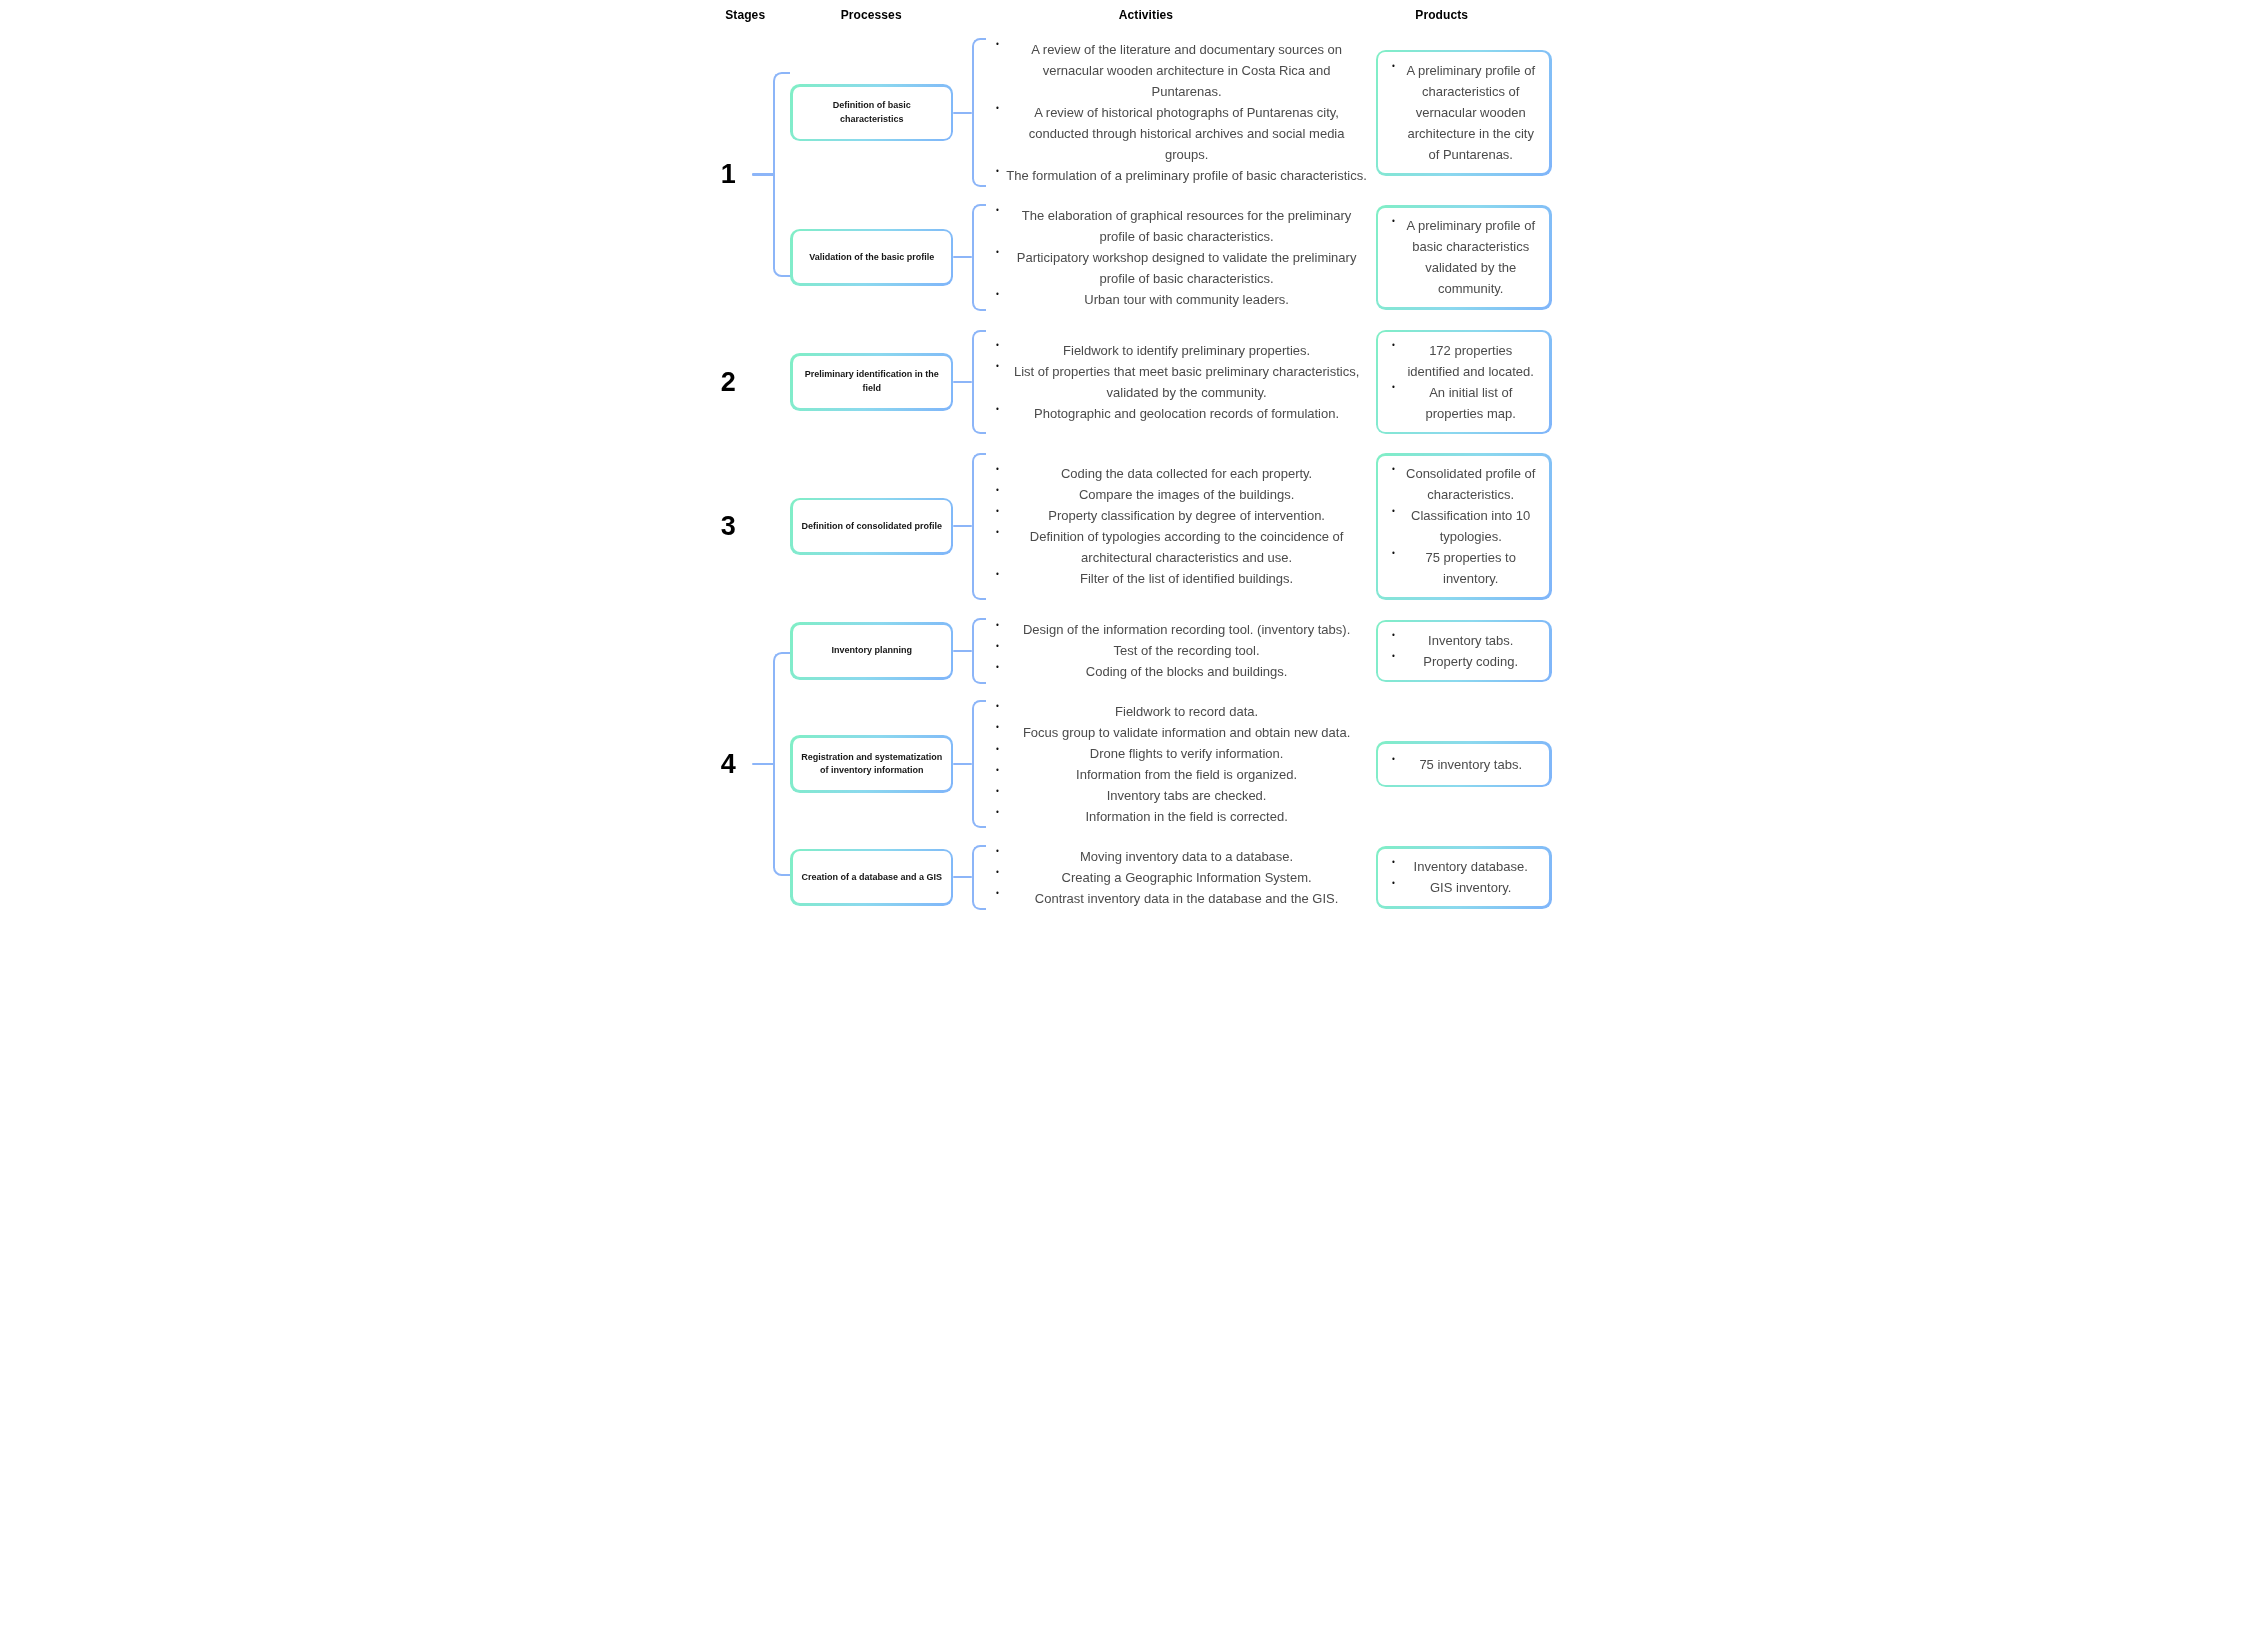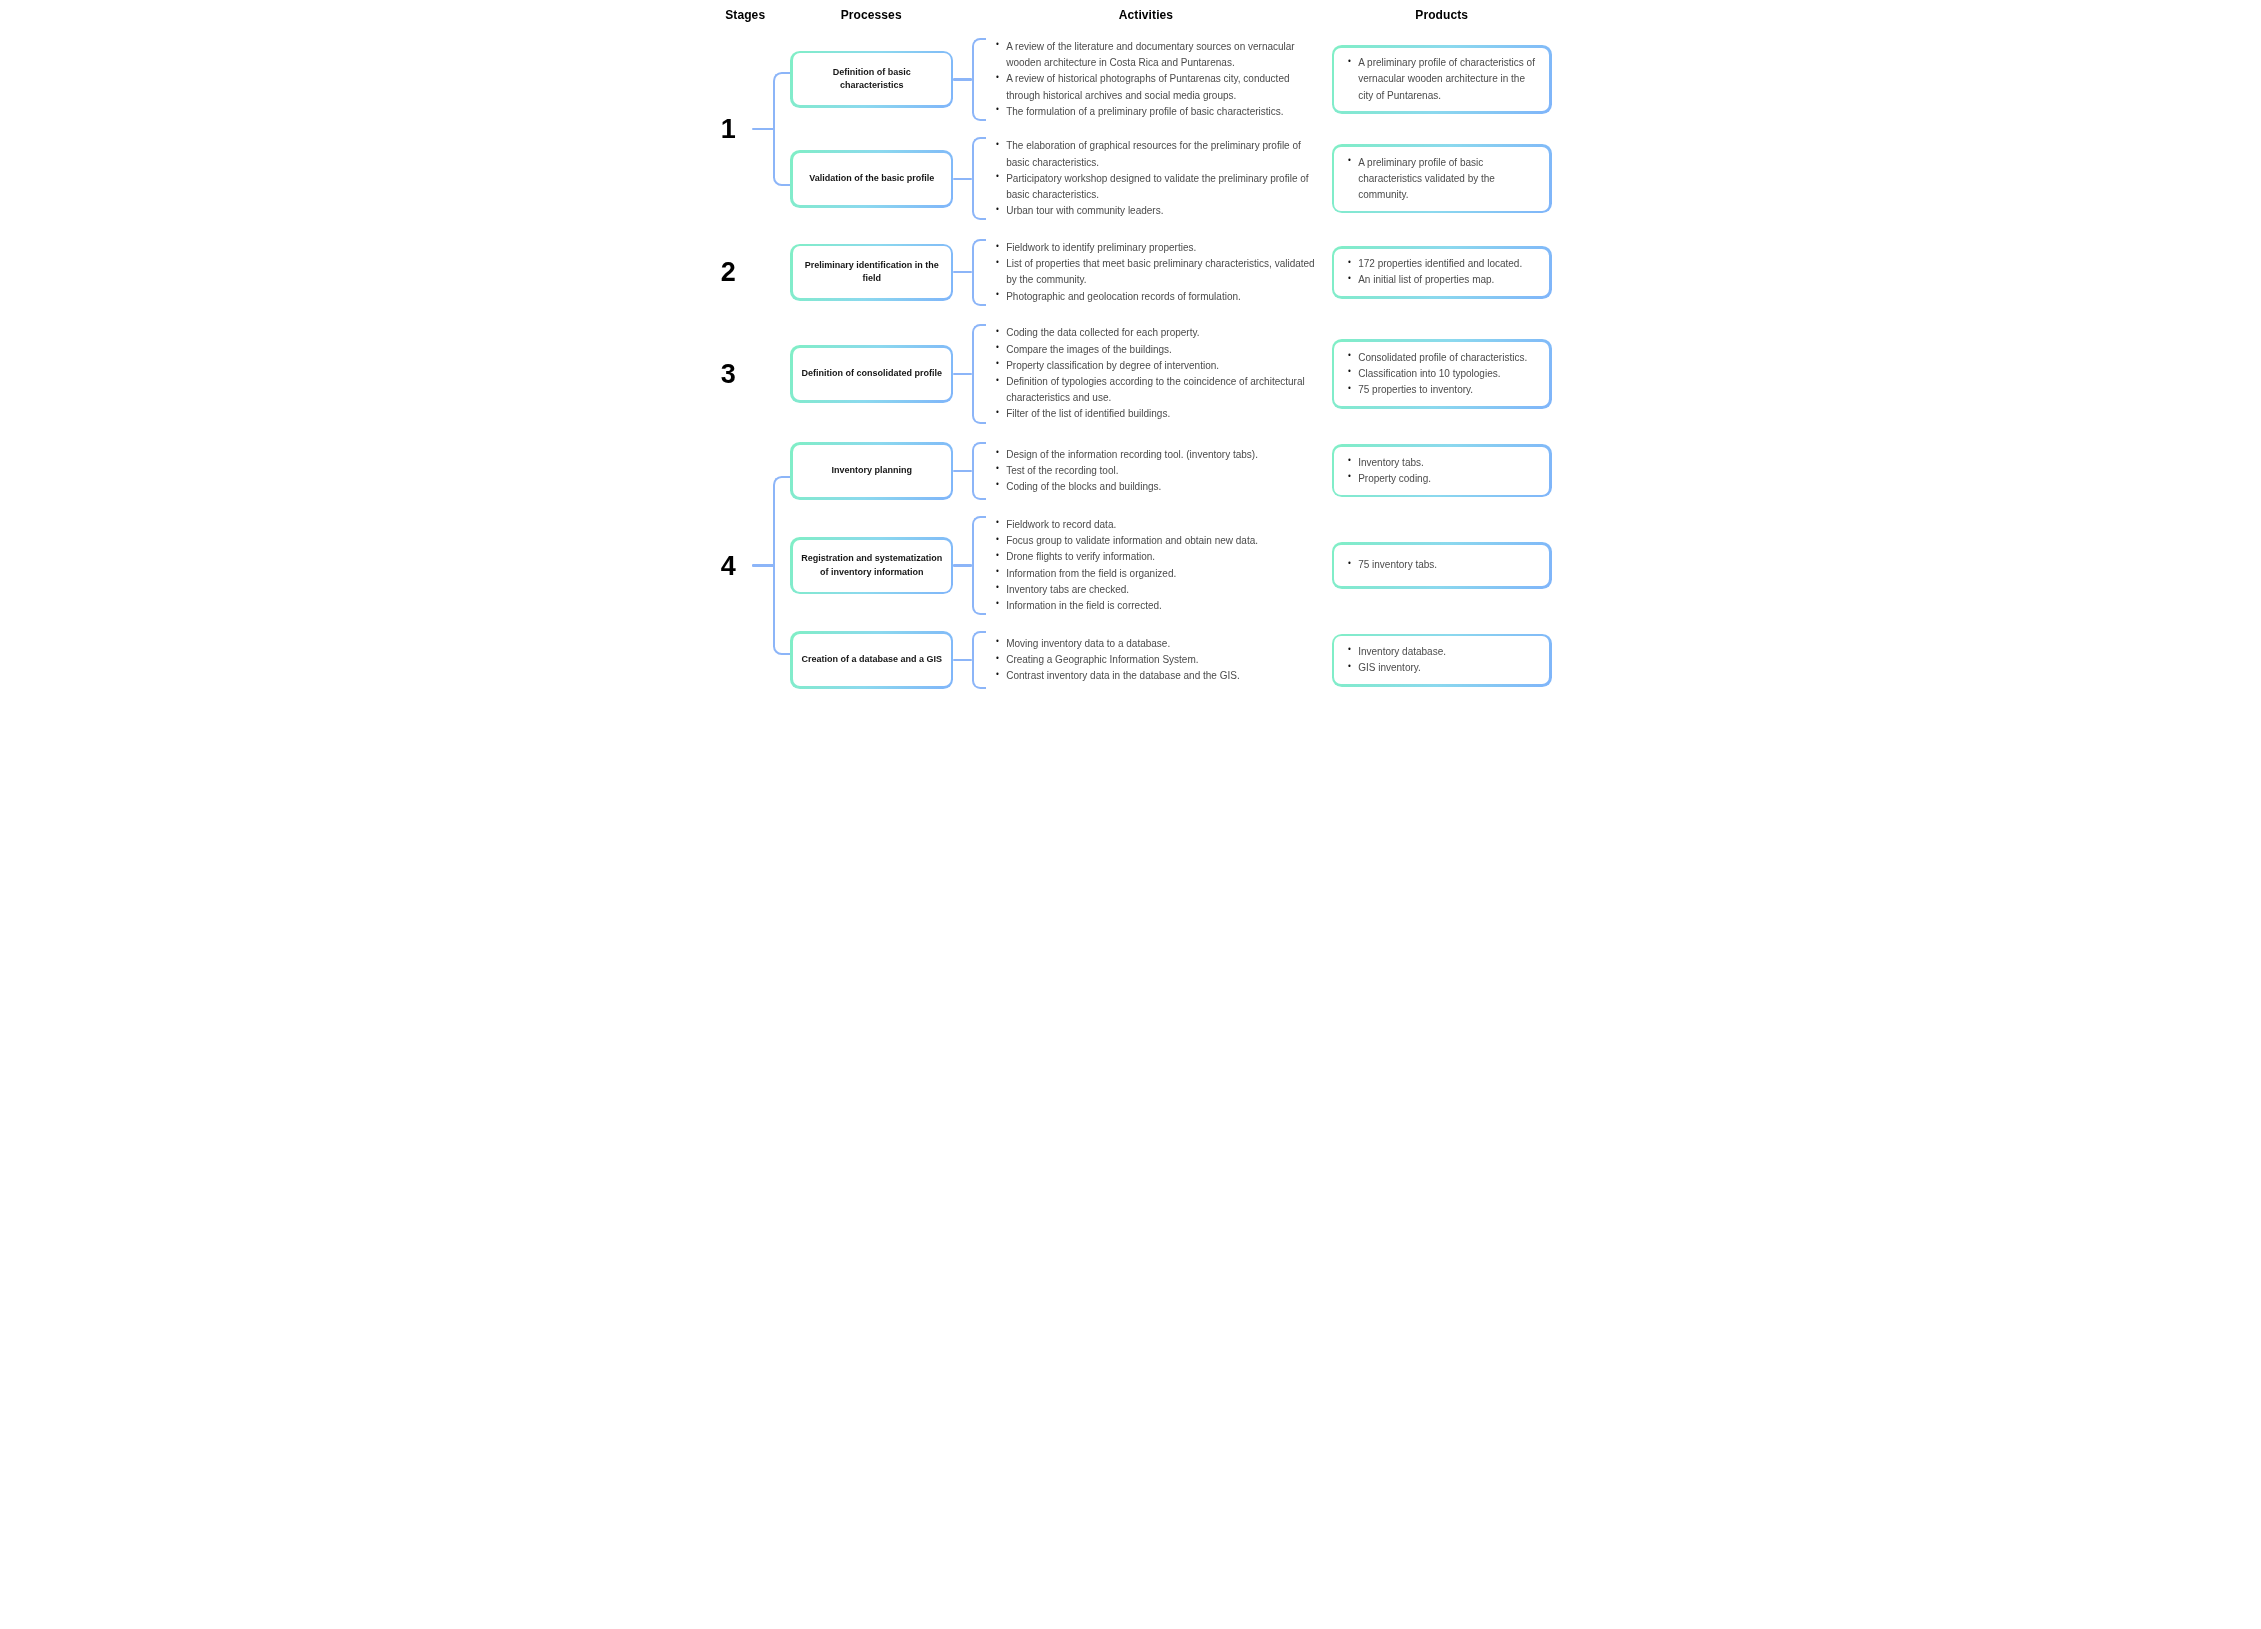--- a/index.html
+++ b/index.html
@@ -41,27 +41,27 @@
   .pbox-wrap{width:163px;flex:none;}
   .pbox{min-height:52px;display:flex;align-items:center;justify-content:center;
     padding:6.5px 7.6px;text-align:center;}
   .ptitle{font-size:9px;font-weight:600;color:var(--title);line-height:1.5;}
 
   .hline{width:18.5px;height:2.2px;background:var(--line);flex:none;border-radius:1.1px;}
   .abracket{flex:none;width:14px;align-self:stretch;min-height:46px;
     border:2.2px solid var(--line);border-right:none;border-radius:8.2px 0 0 8.2px;}
 
   .blist{margin:0;list-style:none;}
-  .blist li{position:relative;padding-left:14px;font-size:10px;line-height:1.62;
-    color:var(--body);}
+  .blist li{position:relative;padding-left:14px;font-size:13px;line-height:1.62;
+    color:var(--body);text-align:center;}
   .blist li::before{content:"\2022";position:absolute;left:3.8px;top:-0.5px;color:#111;
     font-size:8.2px;}
   .alist{flex:1;padding:1.1px 8.7px 1.1px 6.5px;}
 
-  .prod-col{width:220px;flex:none;display:flex;align-items:center;}
+  .prod-col{width:176px;flex:none;display:flex;align-items:center;}
   .prodbox-wrap{width:100%;}
   .prodbox{padding:7.6px 9.8px;display:flex;align-items:center;min-height:41px;}
   .plist{padding:0;width:100%;}
 </style>
 </head>
 <body>
 
 <div class="canvas">
   <div class="headers">
     <div class="hdr h-stages">Stages</div>

